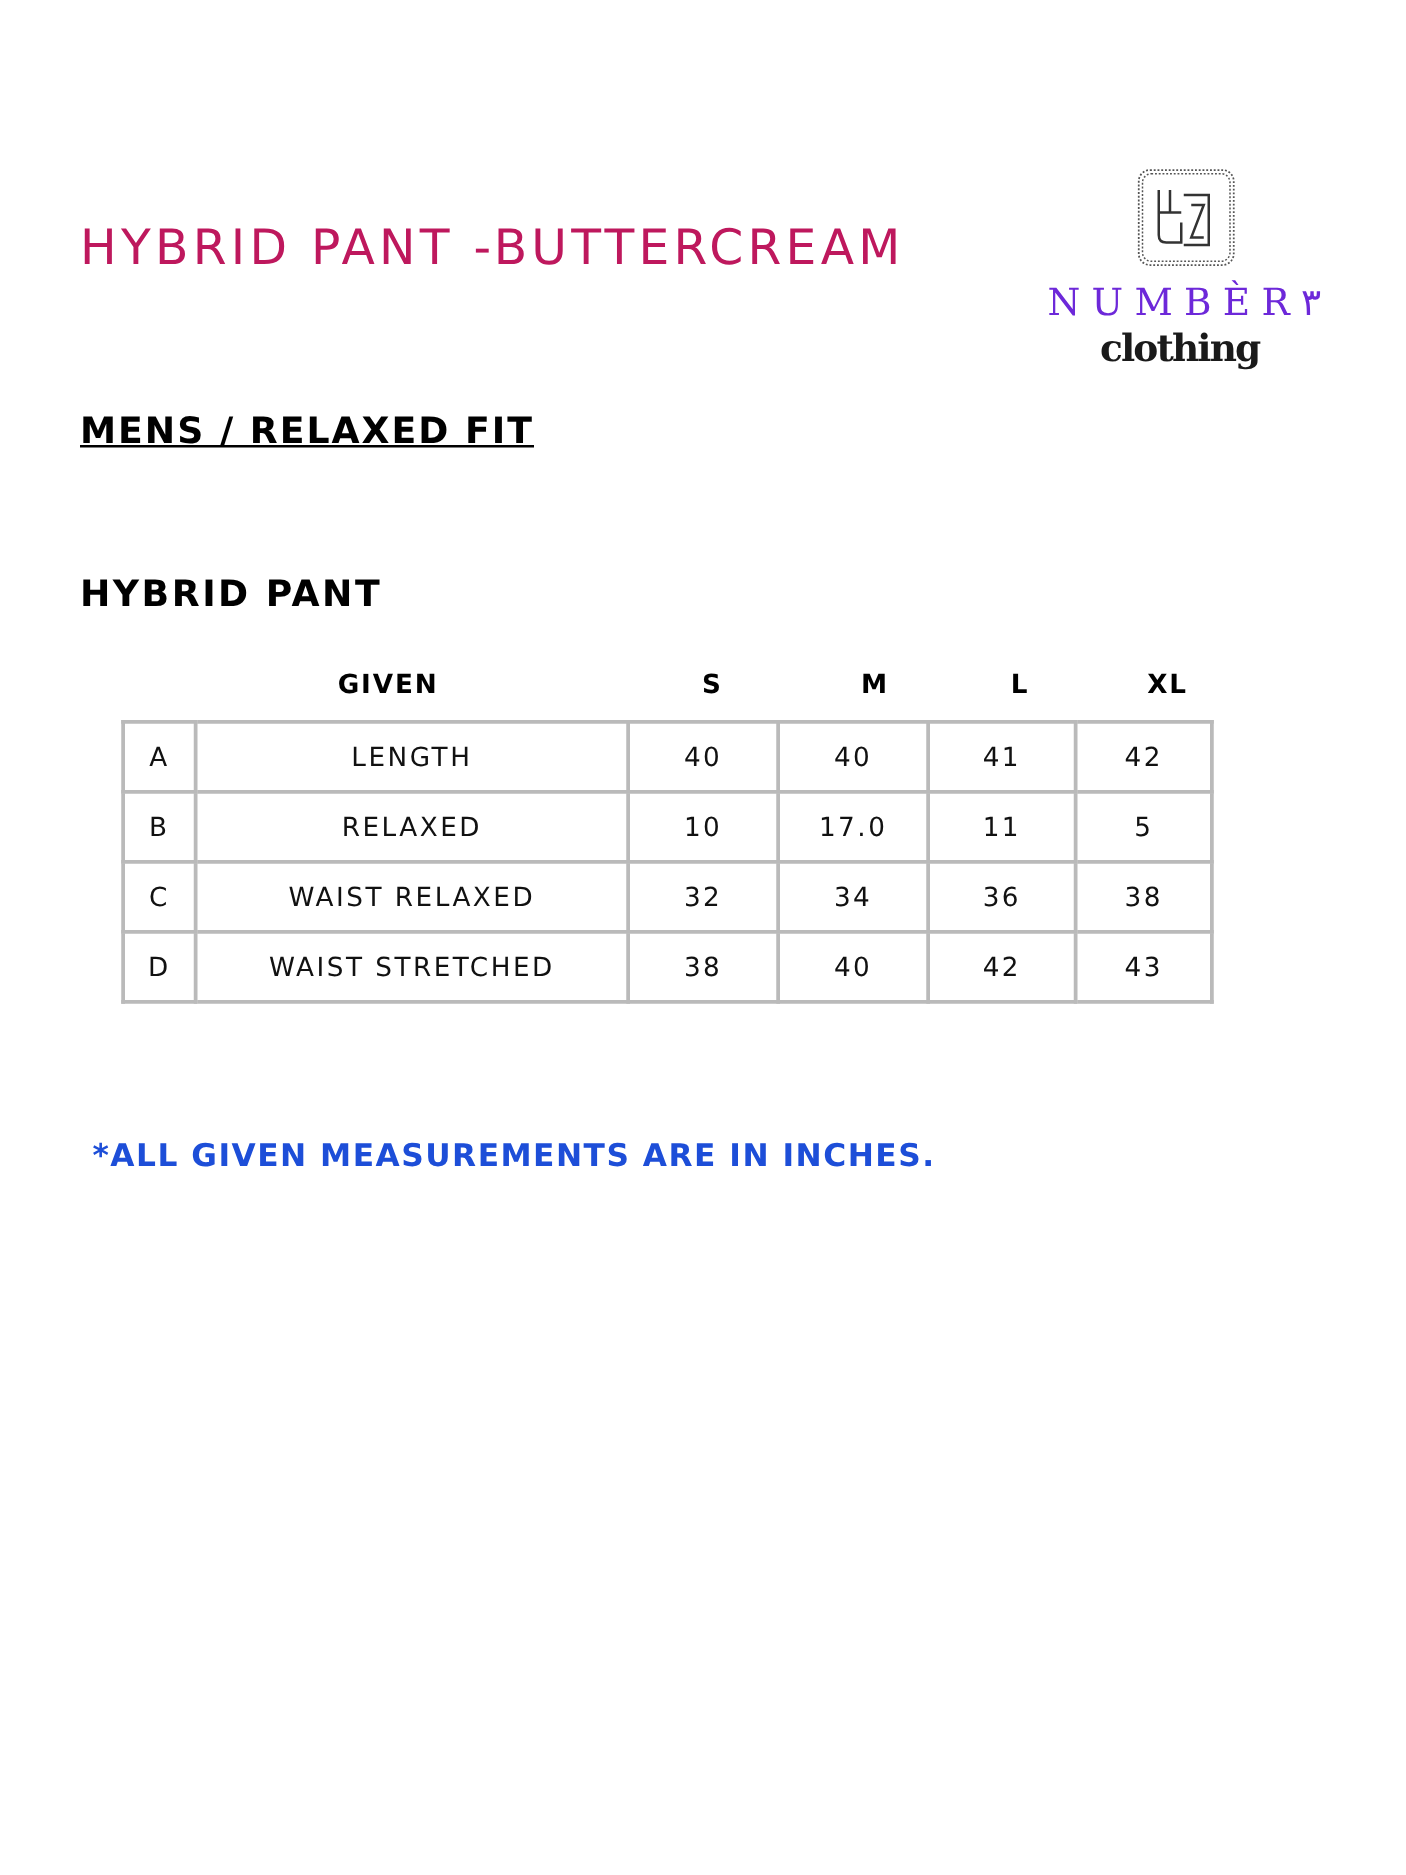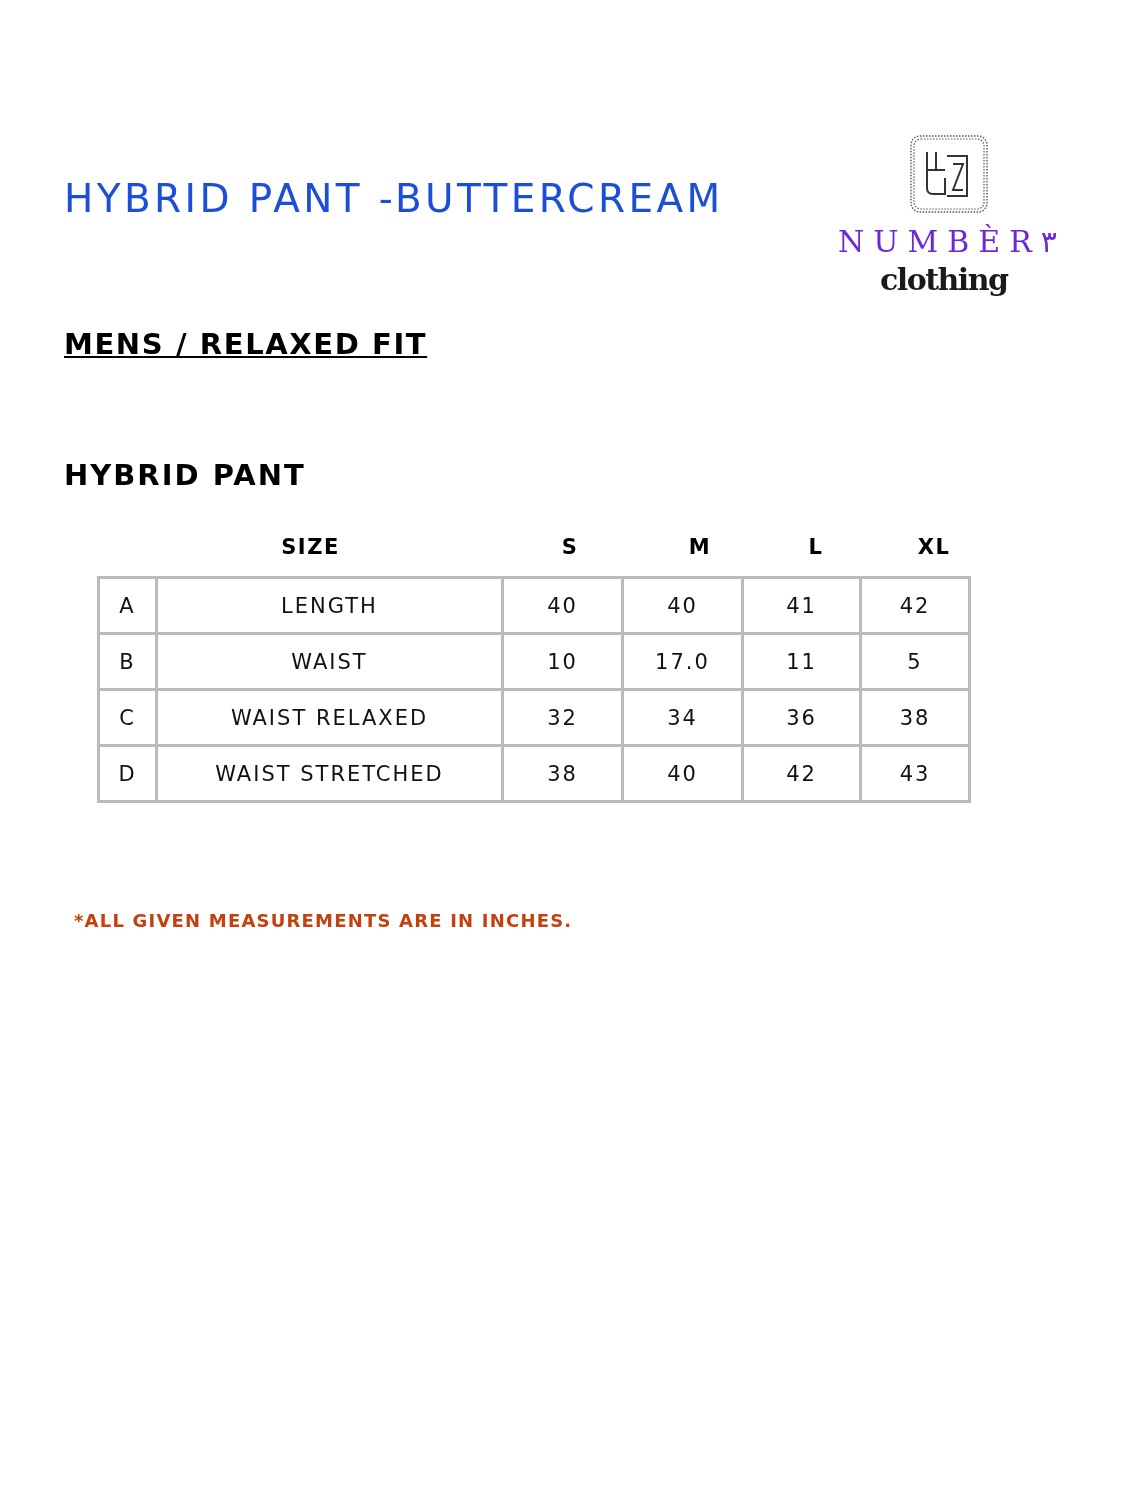--- a/index.html
+++ b/index.html
@@ -1,20 +1,20 @@
 <!DOCTYPE html>
 <html><head>
   <meta charset="utf-8">
   <style>
     html, body { margin: 0; padding: 0; background: #ffffff; }
     body { width: 1125px; height: 1500px; position: relative; overflow: hidden; font-family: "DejaVu Sans", sans-serif; color: #111; }
-    .title { position: absolute; left: 64px; top: 176px; font-size: 39px; letter-spacing: 3.4px; font-weight: 400; color: #1d4ed8; white-space: nowrap; }
+    .title { position: absolute; left: 64px; top: 176px; font-size: 39px; letter-spacing: 3.4px; font-weight: 400; color: #be185d; white-space: nowrap; }
     .subtitle { position: absolute; left: 64px; top: 327px; font-size: 29px; font-weight: 700; letter-spacing: 1.6px; color: #000; white-space: nowrap; text-decoration: underline; }
     .section { position: absolute; left: 64px; top: 458px; font-size: 29px; font-weight: 700; letter-spacing: 2px; color: #000; white-space: nowrap; }
-    .note { position: absolute; left: 74px; top: 910px; font-size: 18px; font-weight: 700; letter-spacing: 1.2px; color: #c2410c; white-space: nowrap; text-align: right; }
+    .note { position: absolute; left: 74px; top: 910px; font-size: 25px; font-weight: 700; letter-spacing: 1.2px; color: #1d4ed8; white-space: nowrap; text-align: right; }
     .logo-mark { position: absolute; left: 74px; top: 2px; width: 78px; height: 78px; }
     .brand { position: absolute; left: 838px; top: 224px; font-family: "DejaVu Serif", serif; font-size: 30px; letter-spacing: 9px; color: #6d28d9; white-space: nowrap; }
     .brand-sub { position: absolute; left: 880px; top: 262px; font-family: "DejaVu Serif", serif; font-size: 30px; font-weight: 700; letter-spacing: -1.5px; color: #1a1a1a; white-space: nowrap; }
 
     .hdr { position: absolute; top: 535px; font-size: 21px; font-weight: 700; letter-spacing: 1.5px; color: #000; text-align: center; }
 
     table.size-table { position: absolute; left: 97px; top: 576px; border-collapse: collapse; border: 3px solid #bababa; }
     table.size-table td { border: 3px solid #bababa; height: 53px; padding: 0; text-align: center; font-size: 21px; letter-spacing: 2px; color: #111; }
     td.c-letter { width: 55px; }
     td.c-name { width: 343px; }
@@ -35,39 +35,39 @@
     <rect x="5" y="5" width="70" height="70" rx="7" ry="7" fill="none" stroke="#555" stroke-width="1.2" stroke-dasharray="1.5 1.5"></rect>
     <path d="M18 18 V36 H36 M27 18 V36 M18 36 V54 Q18 60 24 60 H36 V44" fill="none" stroke="#333" stroke-width="2"></path>
     <path d="M38 22 H58 V62 H38 M44 30 H54 L44 56 H54" fill="none" stroke="#333" stroke-width="2"></path>
   </svg>
   <div class="brand">NUMBÈR٣</div>
   <div class="brand-sub">clothing</div>
 </div>
 
 <div class="section">HYBRID PANT</div>
 
-<div class="hdr" style="left:158px; width:305px;">SIZE</div>
+<div class="hdr" style="left:158px; width:305px;">GIVEN</div>
 <div class="hdr" style="left:510px; width:120px;">S</div>
 <div class="hdr" style="left:640px; width:120px;">M</div>
 <div class="hdr" style="left:756px; width:120px;">L</div>
 <div class="hdr" style="left:874px; width:120px;">XL</div>
 
 <table class="size-table">
   <tbody>
       <tr>
     <td class="c-letter">A</td>
     <td class="c-name">LENGTH</td>
     <td class="c-s">40</td>
     <td class="c-m">40</td>
     <td class="c-l">41</td>
     <td class="c-xl">42</td>
   </tr>
   <tr>
     <td class="c-letter">B</td>
-    <td class="c-name">WAIST</td>
+    <td class="c-name">RELAXED</td>
     <td class="c-s">10</td>
     <td class="c-m">17.0</td>
     <td class="c-l">11</td>
     <td class="c-xl">5</td>
   </tr>
   <tr>
     <td class="c-letter">C</td>
     <td class="c-name">WAIST RELAXED</td>
     <td class="c-s">32</td>
     <td class="c-m">34</td>

